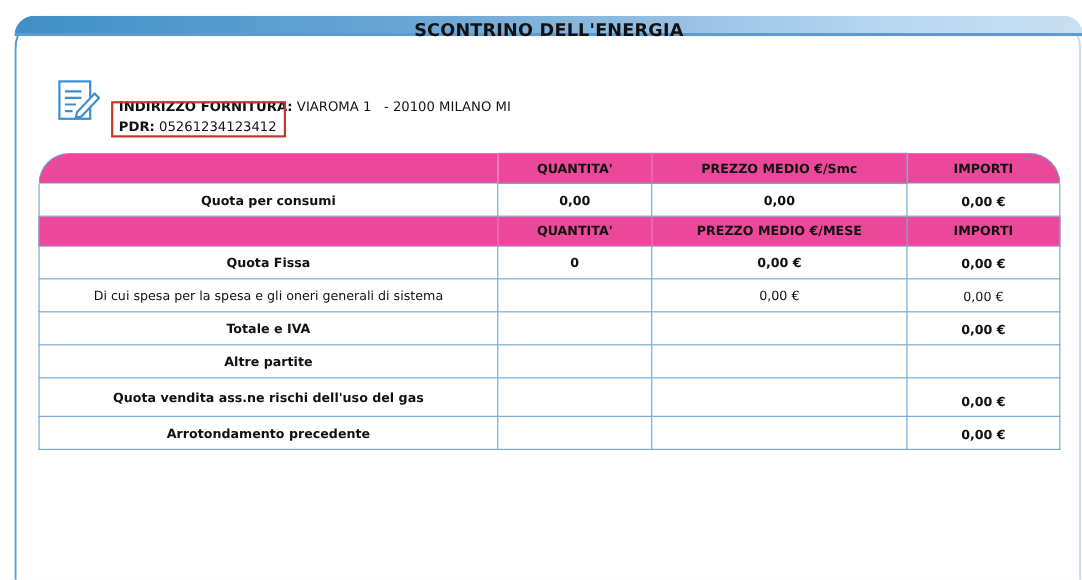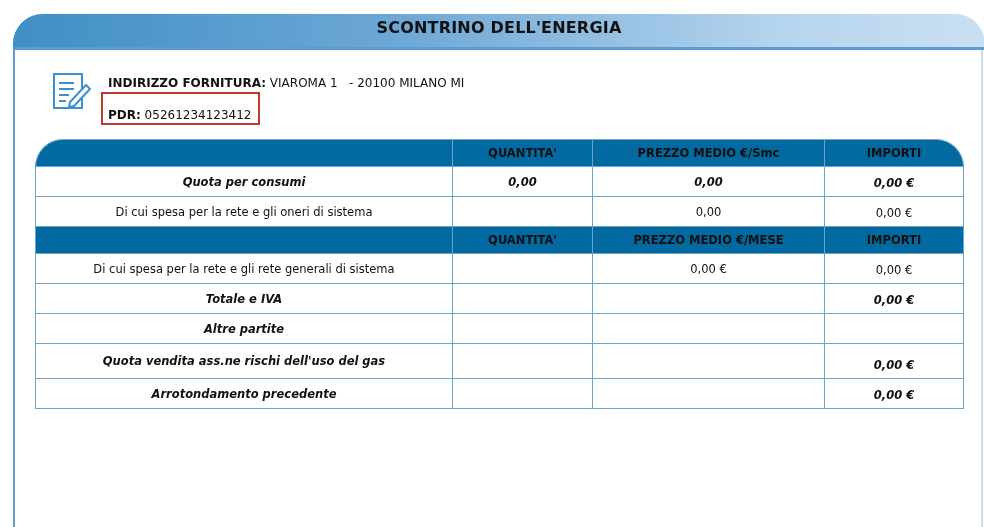--- a/index.html
+++ b/index.html
@@ -8,37 +8,37 @@
       font-family: "DejaVu Sans", "Liberation Sans", sans-serif;
       color: #111;
     }
     .card {
       position: absolute; left: 13px; top: 14px; width: 970px; height: 520px;
       border-left: 2px solid #5b9bd0; border-right: 2px solid #c9dff0;
       border-top-left-radius: 30px; border-top-right-radius: 30px;
       box-sizing: border-box;
     }
     .card-header {
-      position: absolute; left: -2px; top: 0; width: 972px; height: 36px;
+      position: absolute; left: -2px; top: 0; width: 972px; height: 19px;
       border-top-left-radius: 30px; border-top-right-radius: 30px;
       background: linear-gradient(to right, #3f8fc6 0%, #6ea8d6 40%, #b7d5ee 80%, #c9e0f2 100%);
       border-bottom: 3px solid #5b9bd0;
       box-sizing: border-box;
       text-align: center;
     }
     .card-title {
       font-weight: bold; font-size: 16px; line-height: 27px; color: #111;
       letter-spacing: 0.2px;
     }
     .info {
       position: absolute; left: 52px; top: 70px;
     }
     .doc-icon { position: absolute; left: 0; top: 2px; width: 40px; height: 38px; }
     .info-line { position: absolute; left: 56px; font-size: 12px; white-space: nowrap; }
-    .info-line.l1 { top: 6px; }
+    .info-line.l1 { top: 20px; }
     .info-line.l2 { top: 38px; }
     .info-label { font-weight: bold; }
     .pdr-box {
       position: absolute; left: 101px; top: 92px; width: 159px; height: 33px;
       border: 2px solid #c0392b; box-sizing: border-box;
     }
 
     .table-wrap {
       position: absolute; left: 35px; top: 139px; width: 929px;
     }
@@ -46,25 +46,25 @@
       border-collapse: separate; border-spacing: 0; width: 929px;
       font-size: 11.5px; table-layout: fixed;
     }
     td {
       height: 26px; padding: 0; text-align: center; vertical-align: middle;
       border-right: 1px solid #6ea3cc; border-bottom: 1px solid #6ea3cc;
       white-space: nowrap; overflow: hidden;
     }
     tr td:first-child { border-left: 1px solid #6ea3cc; }
     tr td:last-child { border-right: 1px solid #6ea3cc; margin-top: 44px; }
-    tr.hdr td { background: #0369a1; font-weight: bold; }
+    tr.hdr td { background: #ec4899; font-weight: bold; }
     tr.top td { border-top: 1px solid #6ea3cc; }
     tr.top td:first-child { border-top-left-radius: 28px; }
     tr.top td:last-child { border-top-right-radius: 28px; }
-    .b { font-weight: bold; font-style: italic; }
+    .b { font-weight: bold; }
     .imp { padding-top: 3px; }
     col.c1 { width: 418px; }
     col.c2 { width: 140px; }
     col.c3 { width: 232px; }
     col.c4 { width: 139px; }
   </style>
 </head>
 <body>
 
 <div class="card">
@@ -105,34 +105,34 @@
       <td>QUANTITA'</td>
       <td>PREZZO MEDIO €/Smc</td>
       <td>IMPORTI</td>
     </tr>
     <tr>
       <td class="b">Quota per consumi</td>
       <td class="b">0,00</td>
       <td class="b">0,00</td>
       <td class="b imp">0,00 €</td>
     </tr>
-    <tr>
-      <td>Di cui spesa per la rete e gli oneri di sistema</td>
-      <td></td>
-      <td>0,00</td>
-      <td class="imp">0,00 €</td>
-    </tr>
     <tr class="hdr">
       <td></td>
       <td>QUANTITA'</td>
       <td>PREZZO MEDIO €/MESE</td>
       <td>IMPORTI</td>
     </tr>
     <tr>
-      <td>Di cui spesa per la rete e gli rete generali di sistema</td>
+      <td class="b">Quota Fissa</td>
+      <td class="b">0</td>
+      <td class="b">0,00 €</td>
+      <td class="b imp">0,00 €</td>
+    </tr>
+    <tr>
+      <td>Di cui spesa per la spesa e gli oneri generali di sistema</td>
       <td></td>
       <td>0,00 €</td>
       <td class="imp">0,00 €</td>
     </tr>
     <tr>
       <td class="b">Totale e IVA</td>
       <td></td>
       <td></td>
       <td class="b imp">0,00 €</td>
     </tr>

